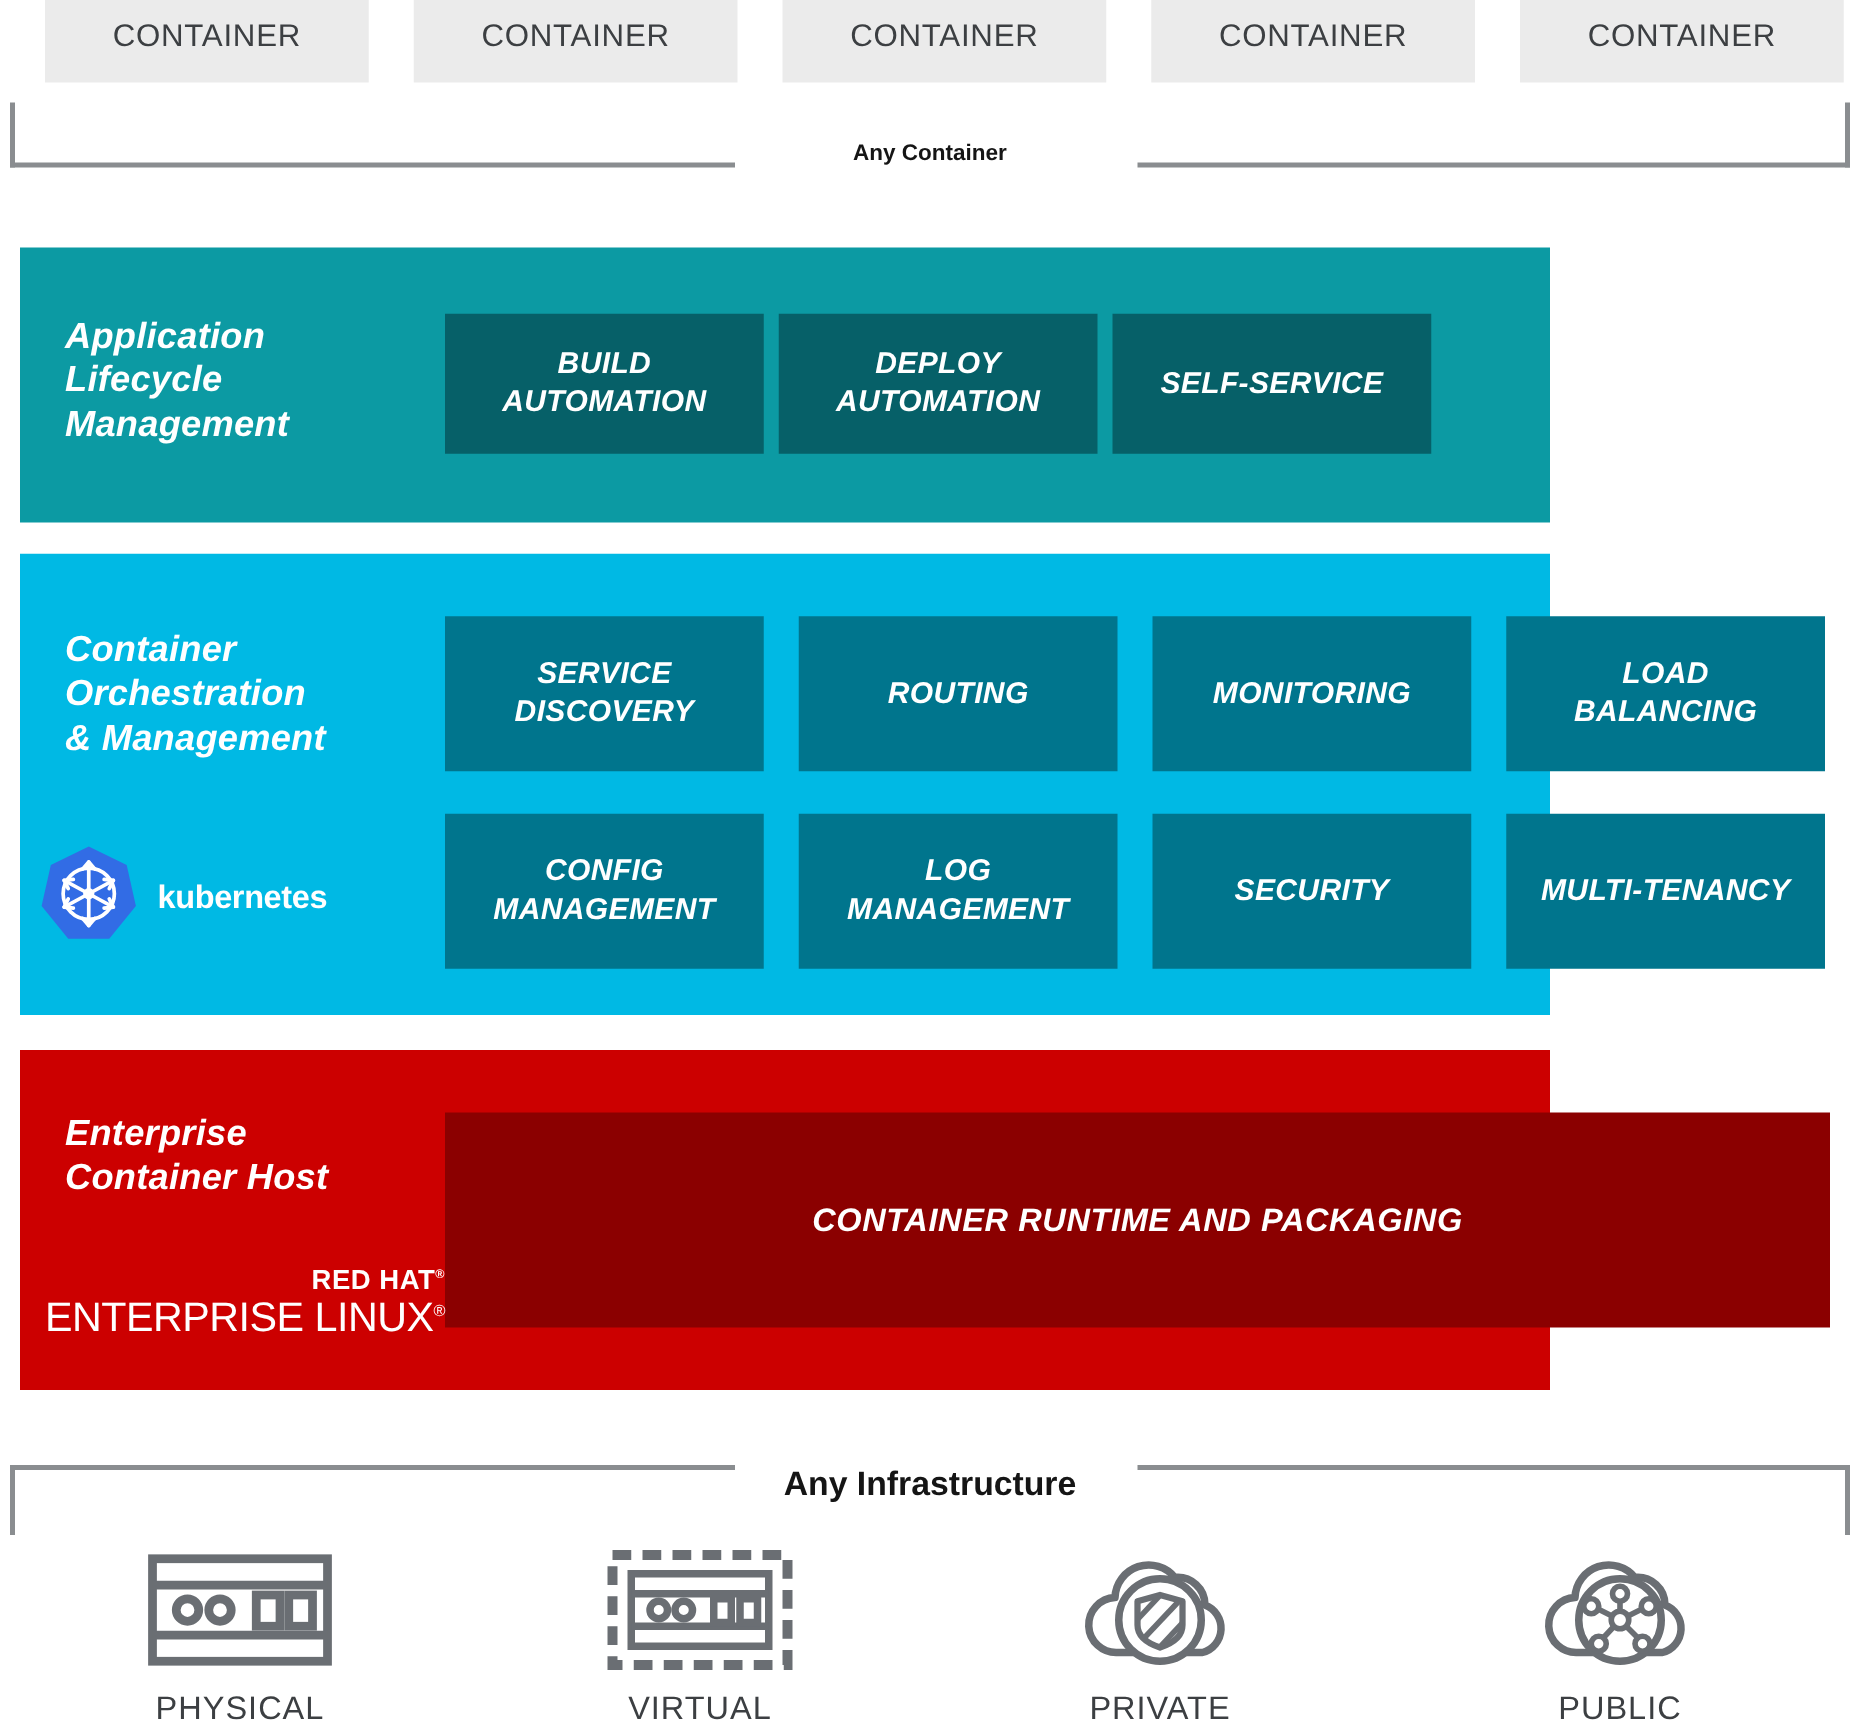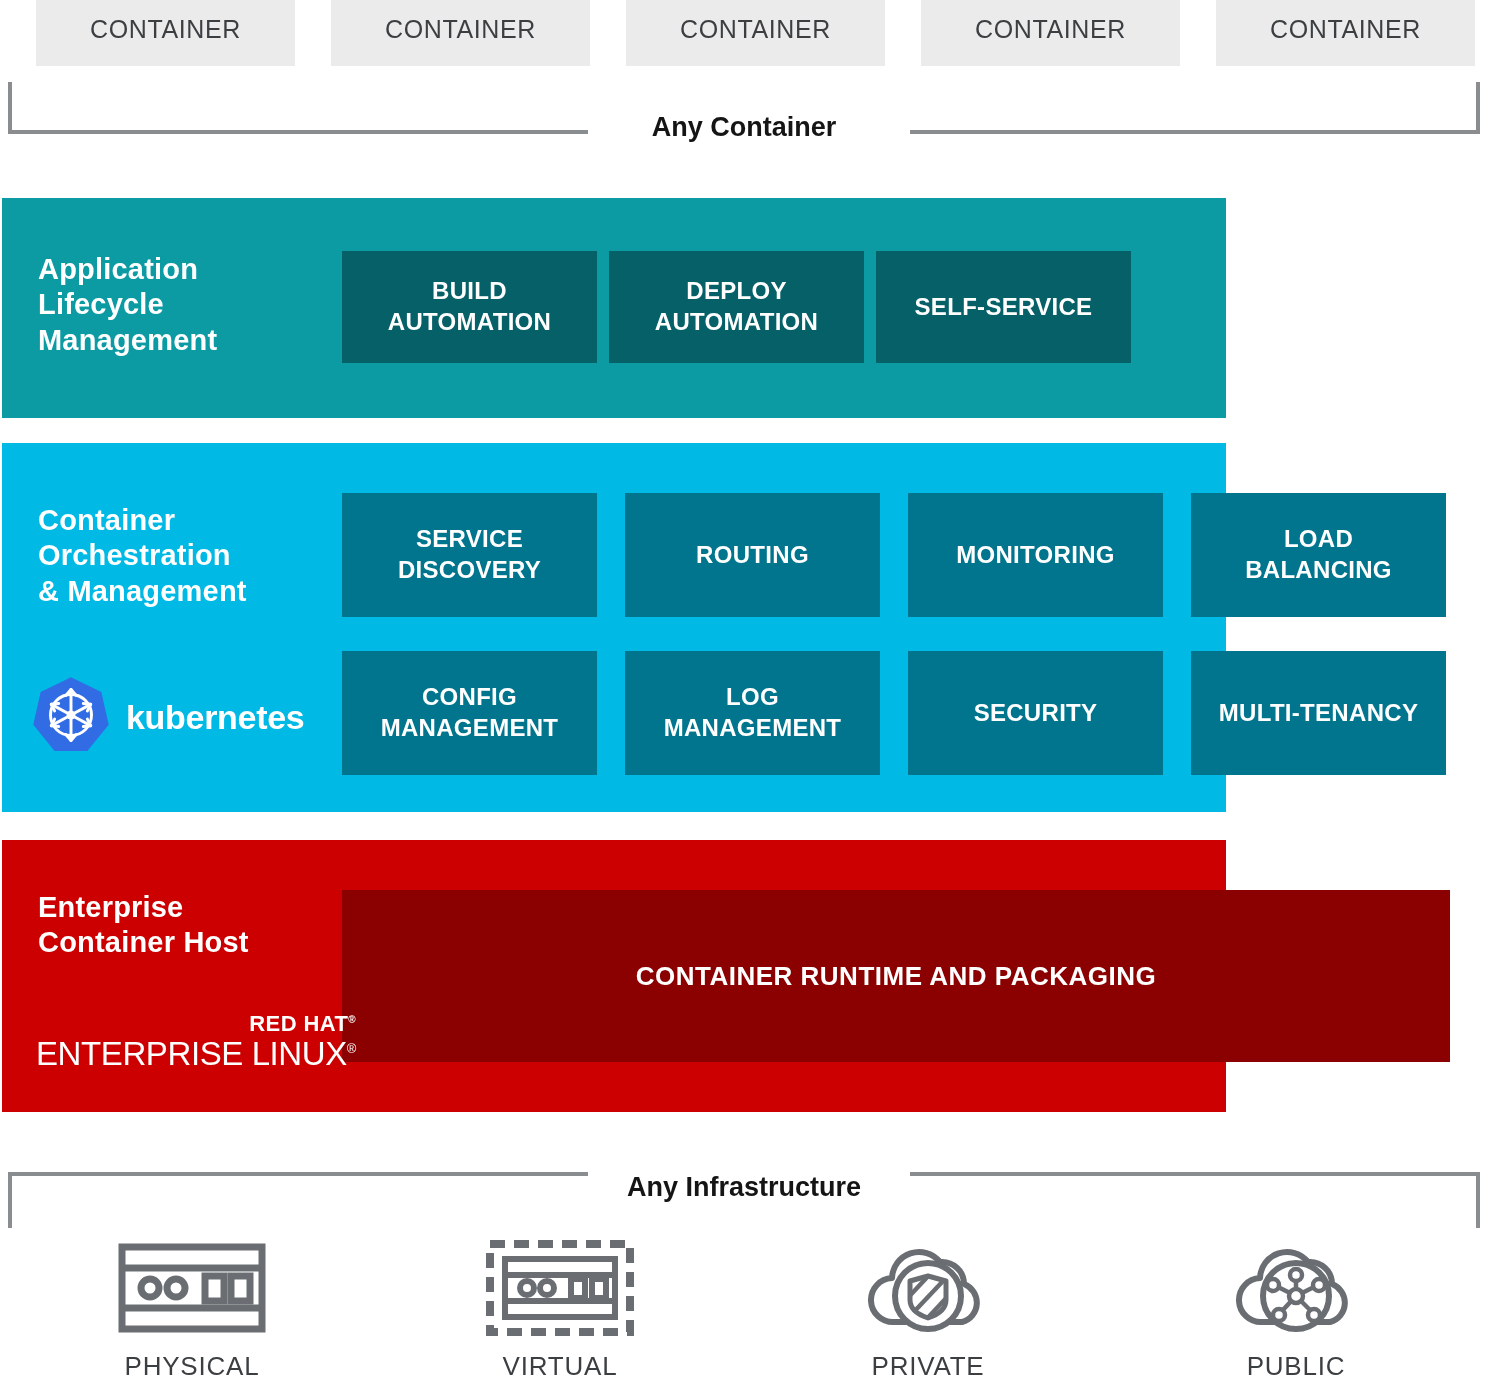--- a/index.html
+++ b/index.html
@@ -35,25 +35,25 @@
   }
   .bracket-top .vleft { left: 0; }
   .bracket-top .vright { right: 0; }
   .bracket-top .hleft, .bracket-top .hright {
     position: absolute; bottom: 0; height: 4px; background: #8a8d90;
   }
   .bracket-top .hleft { left: 0; width: 580px; }
   .bracket-top .hright { right: 0; width: 570px; }
   .bracket-label-top {
     position: absolute; left: 0; top: 112px; width: 1488px;
-    text-align: center; font-size: 27px; font-weight: bold; color: #151515;
-  }
-
-  
-  .band { position: absolute; left: 2px; width: 1224px; }
+    text-align: center; font-size: 18px; font-weight: bold; color: #151515;
+  }
+
+  
+  .band { position: absolute; left: 16px; width: 1224px; font-style: italic; }
   .band-title {
     position: absolute; left: 36px;
     color: #ffffff; font-weight: bold; line-height: 1.22;
     font-size: 29px; letter-spacing: 0.2px;
   }
 
   
   .band-alm { top: 198px; height: 220px; background: #0c9aa3; }
   .band-alm .band-title { top: 54px; }
   .alm-grid {
@@ -76,21 +76,21 @@
   }
   .orch-row { display: flex; gap: 28px; }
   .orch-row .cell {
     width: 255px; height: 124px; background: #00758d;
     display: flex; flex-direction: column; align-items: center; justify-content: center;
     color: #fff; font-size: 24px; font-weight: bold; line-height: 1.28;
     text-align: center; letter-spacing: 0.3px;
   }
 
   .k8s-logo { position: absolute; left: 30px; top: 674px; display: flex; align-items: center; gap: 14px; }
-  .k8s-wordmark { color: #ffffff; font-size: 34px; font-weight: bold; letter-spacing: -0.3px; }
+  .k8s-wordmark { color: #ffffff; font-size: 26px; font-weight: bold; letter-spacing: -0.3px; }
 
   
   .band-ech { top: 840px; height: 272px; background: #cc0000; }
   .band-ech .band-title { top: 50px; }
   .runtime-box {
     position: absolute; left: 340px; top: 50px;
     width: 1108px; height: 172px; background: #8b0000;
     display: flex; align-items: center; justify-content: center;
     color: #ffffff; font-size: 26px; font-weight: bold; letter-spacing: 0.5px;
   }

